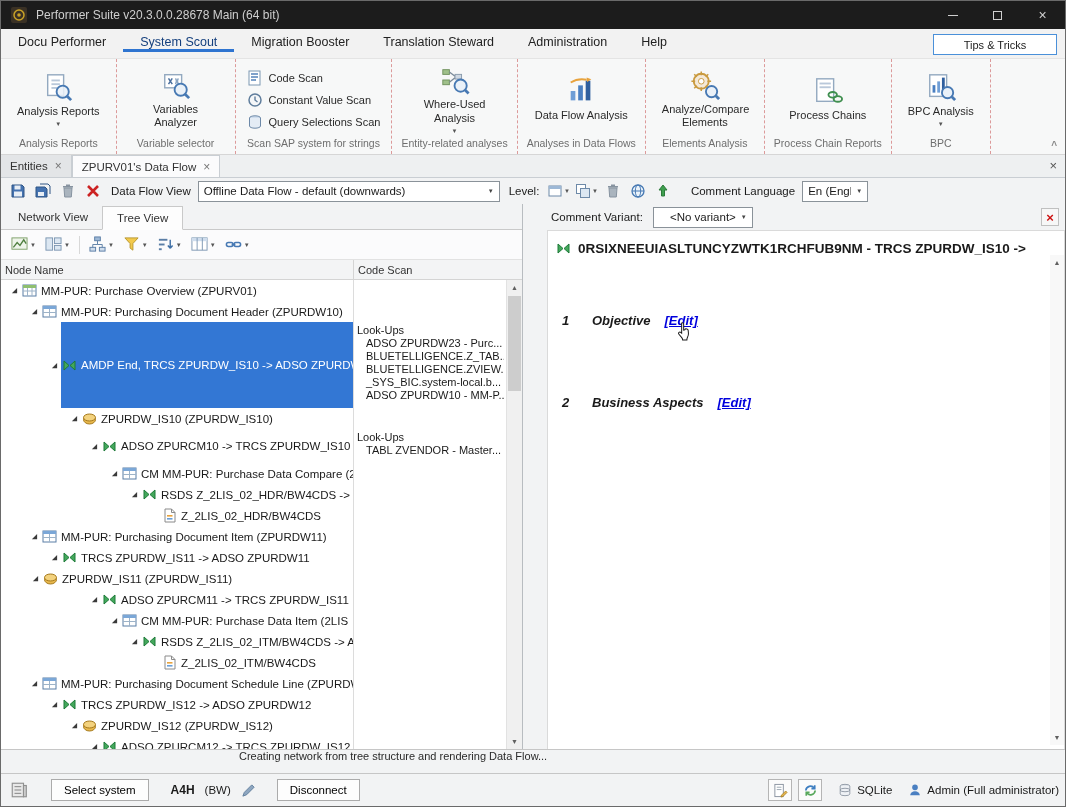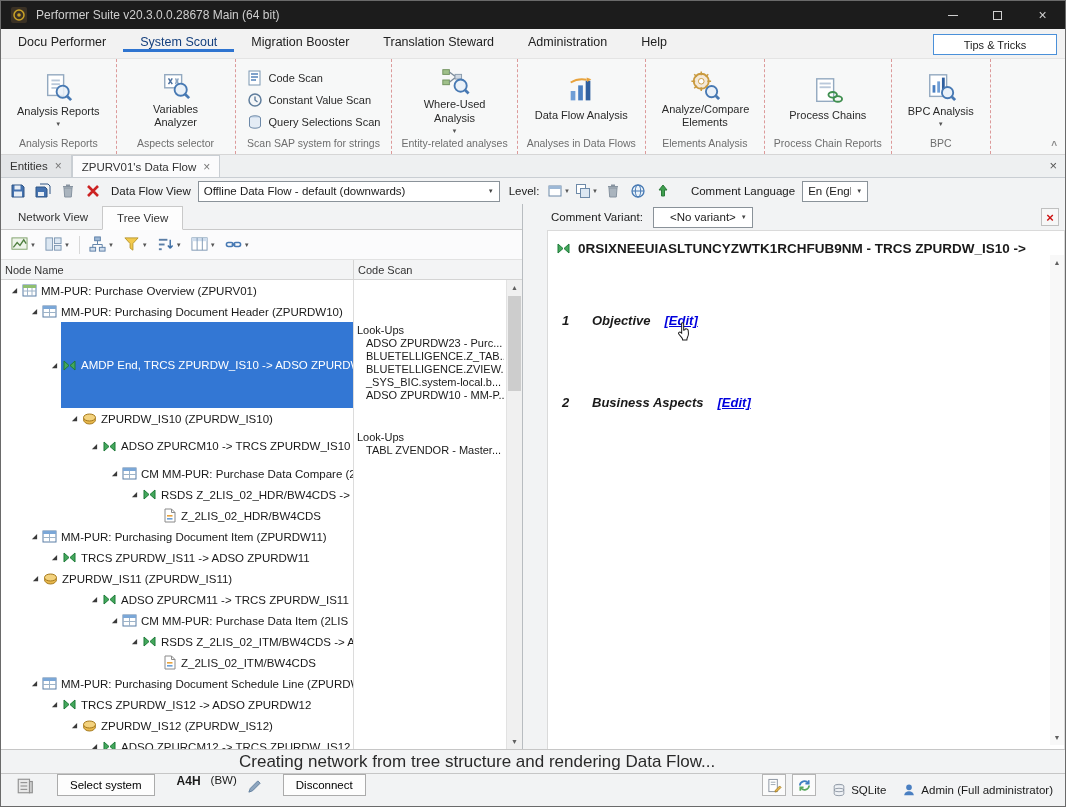--- a/index.html
+++ b/index.html
@@ -84,23 +84,23 @@
   .close-red{width:18px;height:18px;border:1px solid #c0c0c0;background:#f7f7f7;color:#cc1111;display:flex;align-items:center;justify-content:center;font-weight:bold;font-size:13px;margin-left:auto;margin-right:6px;}
   .comment-area{flex:1;background:#fff;position:relative;border:1px solid #dadada;border-bottom:none;overflow:hidden;}
   .ctitle{position:absolute;left:8px;top:10px;right:18px;display:flex;align-items:center;gap:7px;font-size:13.5px;font-weight:bold;white-space:nowrap;overflow:hidden;}
   .csection{position:absolute;left:14px;display:flex;font-size:13px;font-weight:bold;font-style:italic;align-items:baseline;}
   .cs-num{width:30px;flex:0 0 auto;}
   .cs-title{white-space:nowrap;}
   .cs-edit{color:#0000dd;text-decoration:underline;margin-left:14px;}
   .cursor{position:absolute;left:128px;top:90px;width:17px;height:22px;}
   .rscroll{position:absolute;right:0;top:24px;bottom:4px;width:14px;background:#f8f8f8;display:flex;flex-direction:column;}
   
-  .statusbar{height:24px;background:#f2f3f4;border-top:1px solid #c6c6c6;display:flex;align-items:center;flex:0 0 auto;font-size:17px;color:#2a2a2a;}
+  .statusbar{height:24px;background:#f2f3f4;border-top:1px solid #c6c6c6;display:flex;flex:0 0 auto;font-size:11px;color:#2a2a2a;}
   .statusbar span{margin-left:238px;white-space:nowrap;}
-  .bottombar{height:33px;background:#f2f3f4;border-top:1px solid #c6c6c6;display:flex;flex:0 0 auto;gap:6px;padding:0 12px;}
+  .bottombar{height:33px;background:#f2f3f4;border-top:1px solid #c6c6c6;display:flex;align-items:center;flex:0 0 auto;gap:6px;padding:0 6px;}
   .bbtn{height:22px;border:1px solid #ababab;background:#fdfdfd;display:flex;align-items:center;justify-content:center;font-size:11.5px;padding:0 12px;font-family:inherit;white-space:nowrap;}
   .bbox{width:24px;height:22px;border:1px solid #b5b5b5;background:#fbfbfb;display:flex;align-items:center;justify-content:center;}
   .bflat{display:flex;align-items:center;justify-content:center;width:24px;height:24px;}
   .binfo{display:flex;align-items:center;gap:5px;font-size:11.5px;margin-left:10px;white-space:nowrap;}
   .sysname{font-weight:bold;font-size:12px;margin-left:16px;}
   .systype{font-size:11.5px;margin-left:4px;}
   .bspacer{flex:1;}
 </style>
 </head>
 <body>
@@ -167,21 +167,21 @@
                 <rect x="4" y="5" width="18" height="14" fill="#fff" stroke="#93a9c0" stroke-width="1.5"></rect>
                 <path d="M8 9 l4 6 M12 9 l-4 6" stroke="#4a6f9e" stroke-width="1.6"></path>
                 <path d="M15.5 9 q2 3 0 6 M18.5 9 q-2 3 0 6" stroke="#8aa5c2" stroke-width="1.4" fill="none"></path>
                 <circle cx="21" cy="21" r="6.5" fill="#eaf1f8" stroke="#4779b3" stroke-width="2"></circle>
                 <line x1="25.5" y1="25.5" x2="30" y2="30" stroke="#4779b3" stroke-width="3"></line>
               </svg>
             </span>
             <div class="lbl">Variables Analyzer</div>
           </div>
         </div>
-        <div class="rlabel">Aspects selector</div>
+        <div class="rlabel">Variable selector</div>
       </div>
       <div class="rgroup">
         <div class="ritems">
           <div class="rsmallcol">
             <div class="rsmall">
               <span class="icon" style="width: 16px; height: 16px;">
                 <svg viewBox="0 0 16 16">
                   <rect x="2" y="1" width="11" height="14" fill="#fff" stroke="#7d97b2"></rect>
                   <line x1="4" y1="4" x2="11" y2="4" stroke="#4a7ab5" stroke-width="1.4"></line>
                   <line x1="4" y1="7" x2="11" y2="7" stroke="#4a7ab5" stroke-width="1.4"></line>

